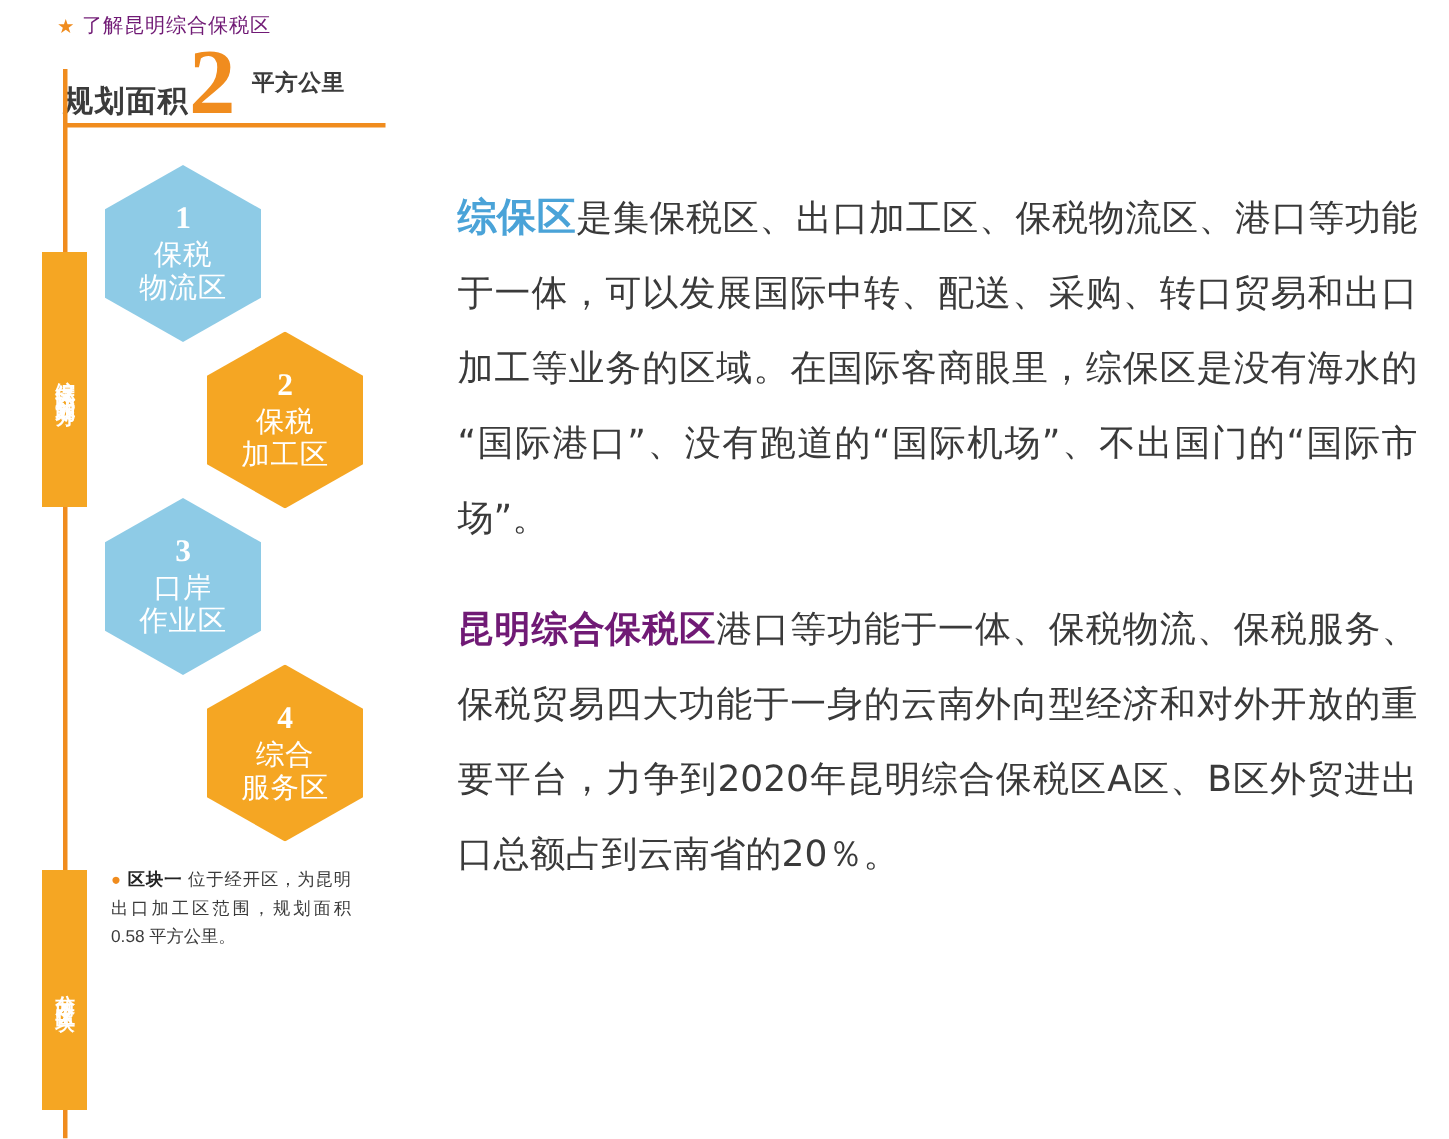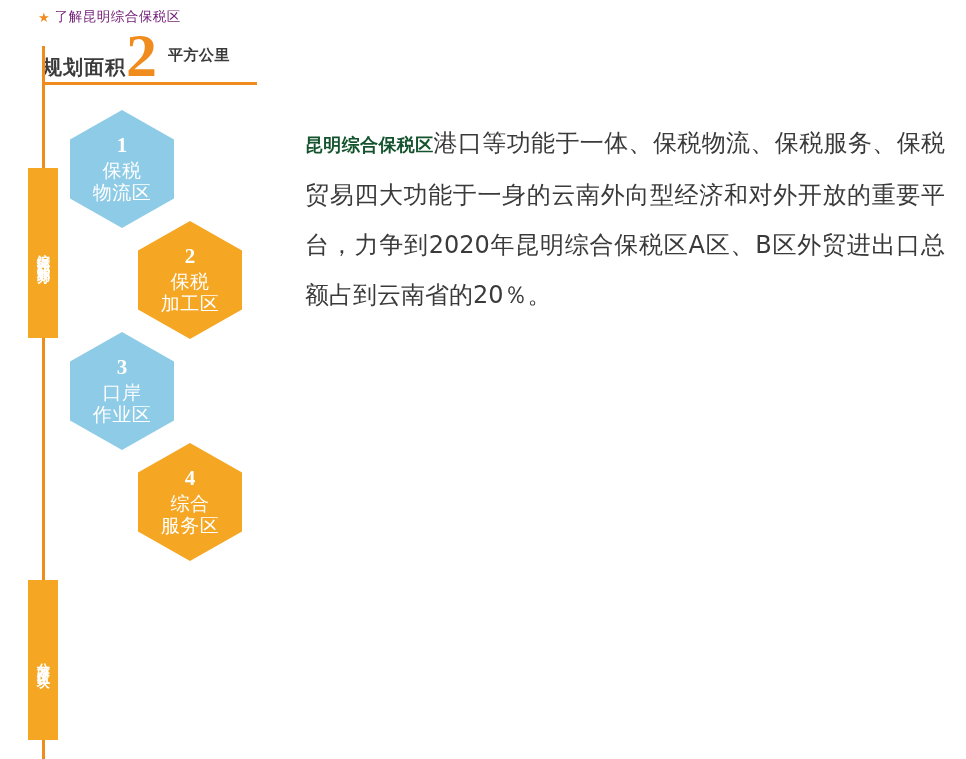--- a/index.html
+++ b/index.html
@@ -189,23 +189,23 @@
     text-align: justify;
     font-family: "DejaVu Sans", "Liberation Sans", sans-serif;
   }
   #para-2 { margin-top: 22px; }
   .kw-blue {
     color: #4aa3d8;
     font-weight: bold;
     font-size: 26px;
   }
   .kw-dark {
-    color: #14532d;
-    font-weight: bold;
-    font-size: 18px;
+    color: #701a75;
+    font-weight: bold;
+    font-size: 24px;
   }
 </style>
 </head>
 <body>
 
 <div id="infographic">
 
   <div id="info-header">
     <span class="star">★</span>
     <span class="htext">了解昆明综合保税区</span>
@@ -240,20 +240,28 @@
     <span class="lbl">口岸</span>
     <span class="lbl">作业区</span>
   </div>
 
   <div class="hex hex-orange" id="hex-4">
     <span class="num">4</span>
     <span class="lbl">综合</span>
     <span class="lbl">服务区</span>
   </div>
 
+  <div class="note" id="note-1">
+    <span class="bullet">●</span>
+    <span class="note-title">区块一</span>
+    <span>位于经开区，为昆明出口加工区范围，规划面积 0.58 平方公里。</span>
+  </div>
 
 </div>
 
 <div id="article">
+  <p class="para" id="para-1">
+    <span class="kw-blue">综保区</span><span>是集保税区、出口加工区、保税物流区、港口等功能于一体，可以发展国际中转、配送、采购、转口贸易和出口加工等业务的区域。在国际客商眼里，综保区是没有海水的“国际港口”、没有跑道的“国际机场”、不出国门的“国际市场”。</span>
+  </p>
   <p class="para" id="para-2">
     <span class="kw-dark">昆明综合保税区</span><span>港口等功能于一体、保税物流、保税服务、保税贸易四大功能于一身的云南外向型经济和对外开放的重要平台，力争到2020年昆明综合保税区A区、B区外贸进出口总额占到云南省的20％。</span>
   </p>
 </div>
 
 </body></html>

